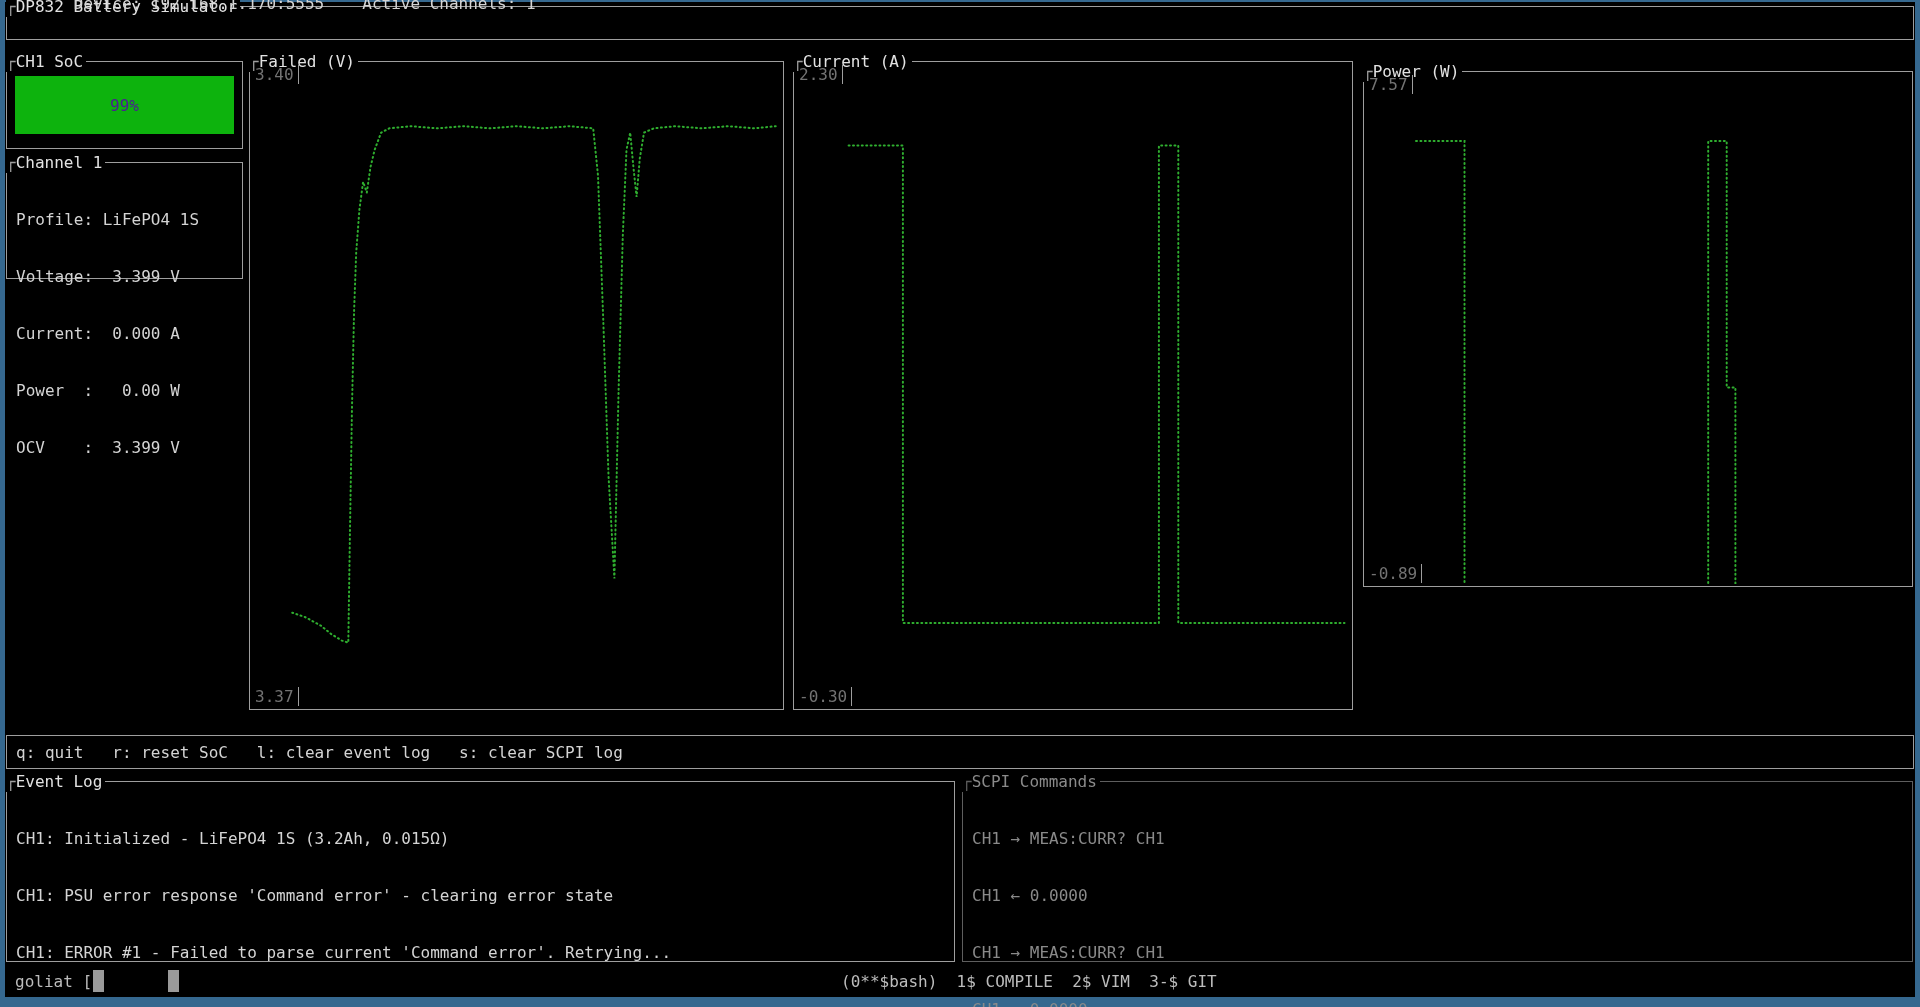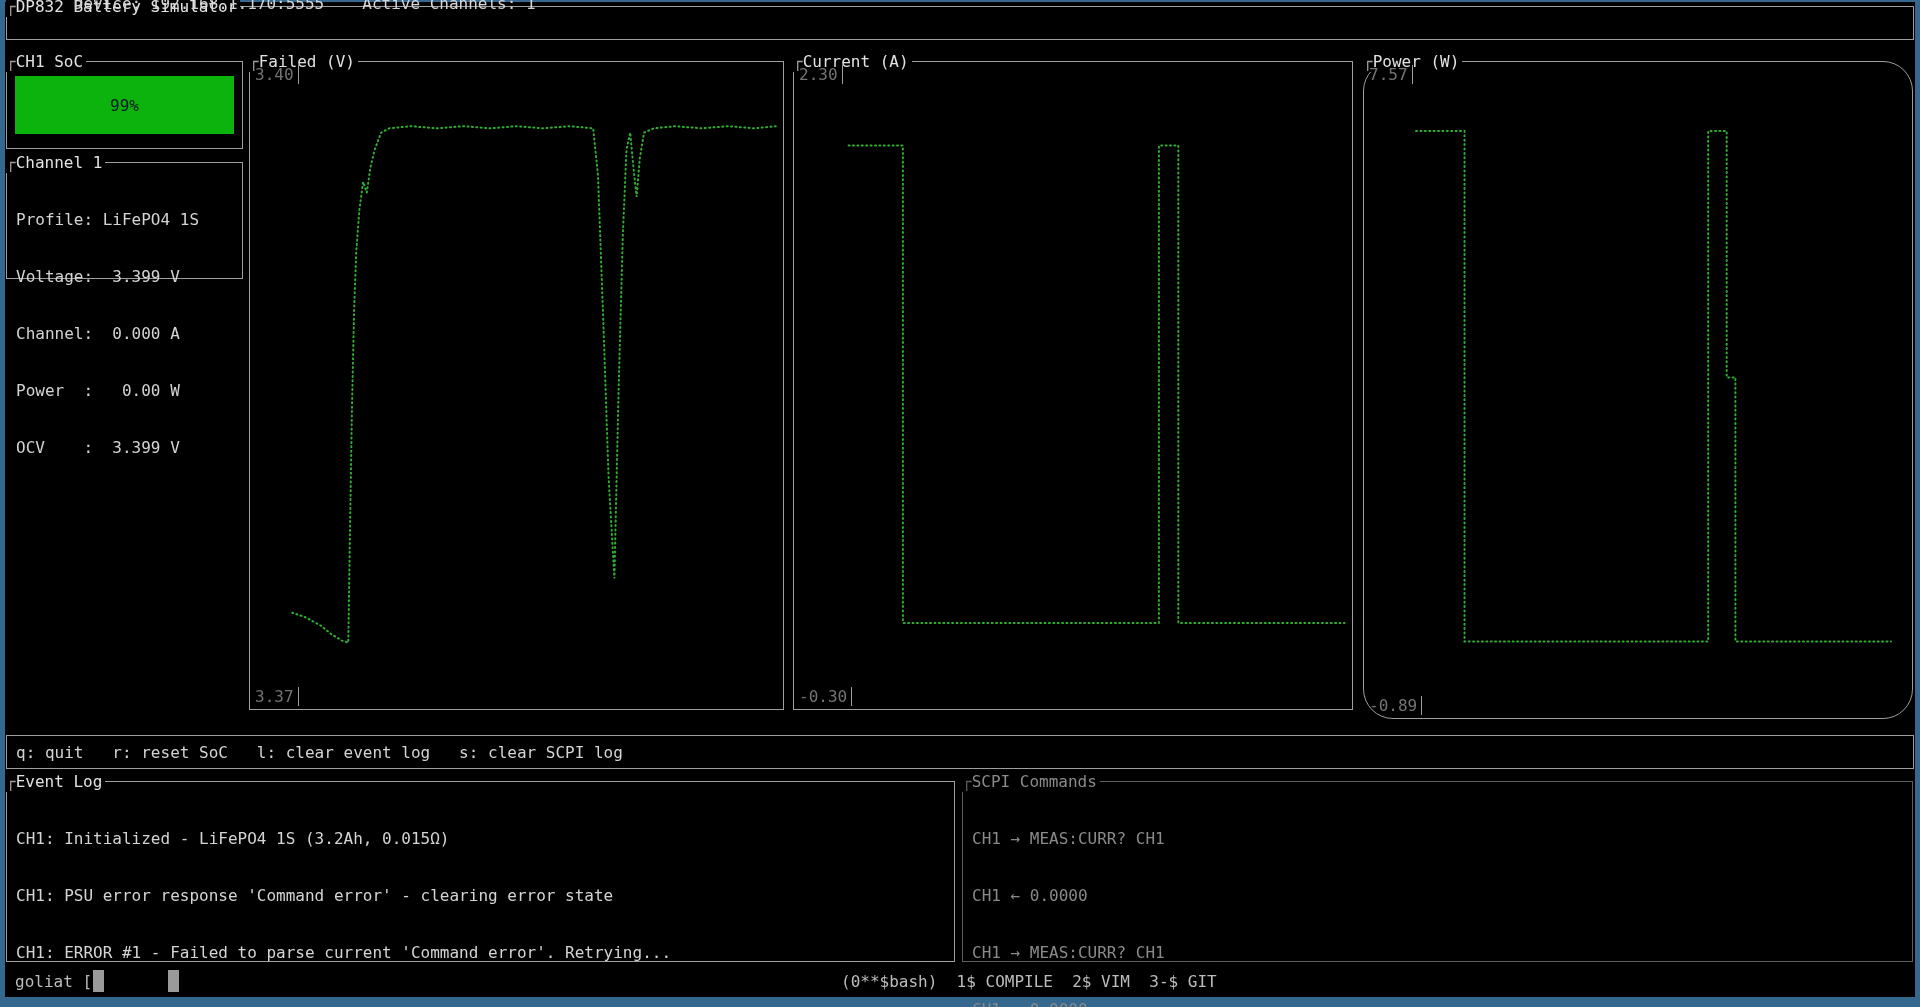--- a/index.html
+++ b/index.html
@@ -17,27 +17,27 @@
 
   .row{position:absolute;left:9px;bottom:5px;white-space:pre;line-height:20px;}
 
   
   #header{left:6px;top:6px;width:1908px;height:34px;}
   #header .row span{margin-right:38px;}
   #soc{left:6px;top:61px;width:237px;height:88px;text-align:center;}
   #channel{left:6px;top:162px;width:237px;height:117px;}
   #chart0{left:249px;top:61px;width:535px;height:649px;}
   #chart1{left:793px;top:61px;width:560px;height:649px;}
-  #chart2{left:1363px;top:61px;width:550px;height:658px;border-radius:30px;}
+  #chart2{left:1363px;top:71px;width:550px;height:516px;}
   #help{left:6px;top:735px;width:1908px;height:34px;}
   #eventlog{left:6px;top:781px;width:949px;height:181px;padding-left:22px;}
   #scpi{left:962px;top:781px;width:951px;height:181px;}
 
   .socbar{position:absolute;left:8px;right:8px;top:14px;height:58px;
-          display:flex;align-items:center;justify-content:center;color:#0f172a;}
+          display:flex;align-items:center;justify-content:center;color:#4c1d95;}
   .lines{position:absolute;left:9px;top:9px;right:6px;line-height:19px;white-space:pre;}
   .lines div{height:19px;overflow:hidden;}
   .dimtext{color:#8a8a8a;}
 
   .plot{position:absolute;left:2px;top:2px;width:calc(100% - 4px);height:calc(100% - 4px);}
   .ylab{position:absolute;left:5px;display:flex;align-items:center;color:#737373;line-height:19px;white-space:pre;}
   .ylab .tick{width:1px;height:19px;background:#9e9e9e;margin-left:4px;}
   .ylab.top{top:3px;}
   .ylab.bot{bottom:3px;}
 
@@ -66,21 +66,21 @@
     <div class="socbar" style="background:#0db30d;">
       <span>99%</span>
     </div>
   </div>
 
   <div class="panel" id="channel">
     <div class="ptitle"><span>Channel 1</span></div>
     <div class="lines">
       <div>Profile: LiFePO4 1S</div>
       <div>Voltage:  3.399 V</div>
-      <div>Channel:  0.000 A</div>
+      <div>Current:  0.000 A</div>
       <div>Power  :   0.00 W</div>
       <div>OCV    :  3.399 V</div>
     </div>
   </div>
 
   <div class="panel" id="chart0">
     <div class="ptitle"><span>Failed (V)</span></div>
     <svg class="plot">
         <polyline points="40.2,548.7 52.9,553.0 68.8,561.6 79.3,570.1 89.9,576.6 96.3,578.7 97.9,471.5 100.0,342.9 102.1,246.5 104.2,188.6 107.4,145.7 111.1,117.9 114.8,128.6 118.5,102.9 122.7,85.7 129.1,68.6 137.5,64.3 158.7,62.2 185.1,64.3 211.6,62.2 238.1,64.3 264.5,62.2 291.0,64.3 317.4,62.2 341.2,64.3 346.0,111.5 351.3,257.2 356.5,411.5 362.4,514.4 366.6,325.8 370.8,171.5 374.5,85.7 378.2,68.6 381.4,102.9 384.6,132.9 387.8,94.3 392.0,68.6 402.0,64.3 423.2,62.2 449.6,64.3 476.1,62.2 502.5,64.3 523.7,62.2" fill="none" stroke="#2fae2f" stroke-width="2" stroke-linecap="round" stroke-dasharray="1 3.4"></polyline>
       </svg>

